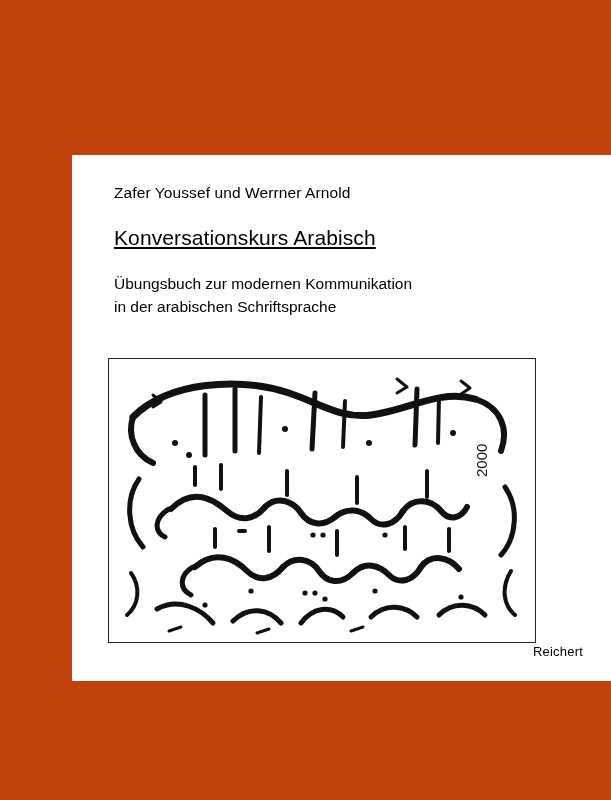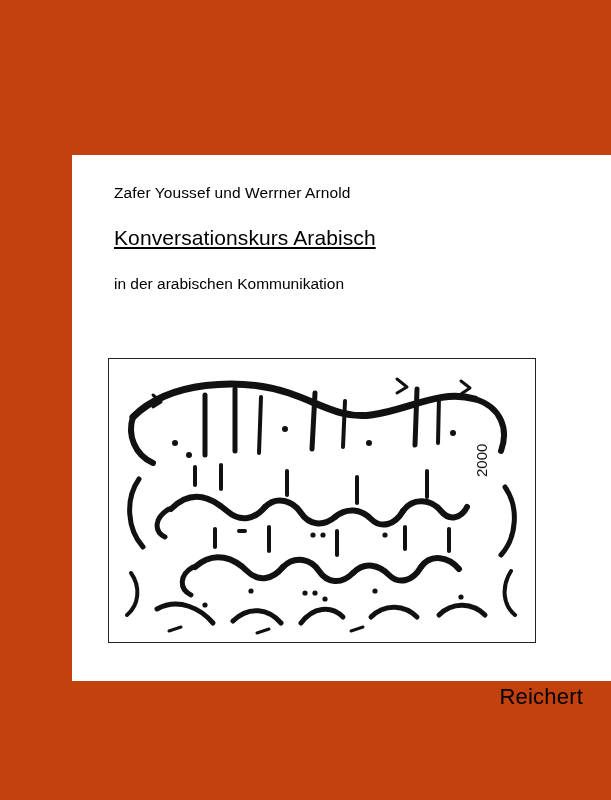--- a/index.html
+++ b/index.html
@@ -65,39 +65,39 @@
     background: #ffffff;
     overflow: hidden;
   }
   .art-frame svg {
     display: block;
   }
   .publisher {
     position: absolute;
     right: 28px;
     top: 644px;
-    font-size: 22px;
+    font-size: 13px;
     color: #000000;
     letter-spacing: 0.2px;
-    margin-top: 40px;
   }
 </style>
 </head>
 <body>
 
 <div class="cover">
 
   <div class="white-panel"></div>
 
   <div class="authors">Zafer Youssef und Werrner Arnold</div>
 
   <div class="title">Konversationskurs Arabisch</div>
 
   <div class="subtitle">
-    <div>in der arabischen Kommunikation</div>
+    <div>Übungsbuch zur modernen Kommunikation</div>
+    <div>in der arabischen Schriftsprache</div>
   </div>
 
   <div class="art-frame">
     <svg width="426" height="283" viewBox="0 0 426 283">
       <g fill="none" stroke="#111111" stroke-linecap="round" stroke-linejoin="round">
 
         <path d="M24 58 C60 22, 130 18, 180 34 C210 44, 232 60, 262 56 C300 51, 330 30, 366 40" stroke-width="7"></path>
         <path d="M366 40 C392 48, 400 70, 392 92" stroke-width="6"></path>
         <path d="M24 58 C18 76, 26 96, 44 104" stroke-width="6"></path>
 

